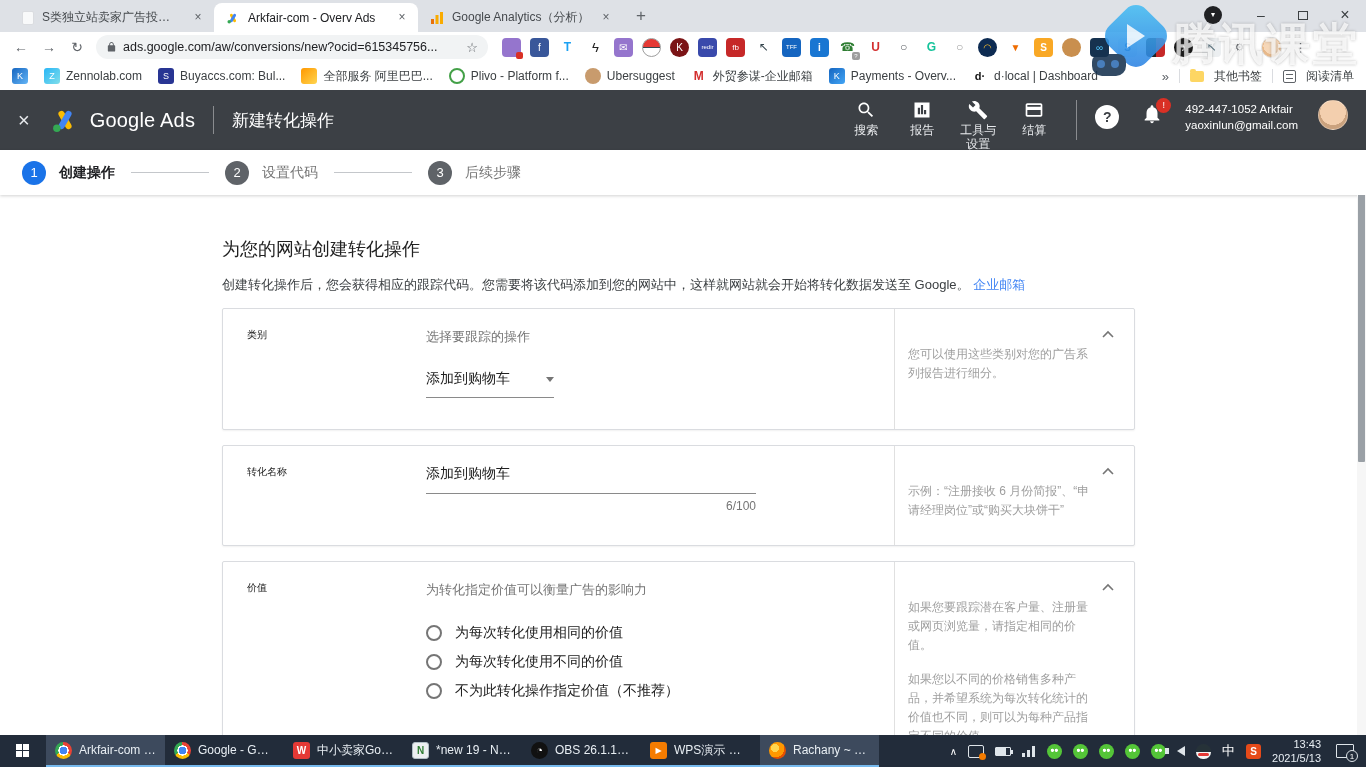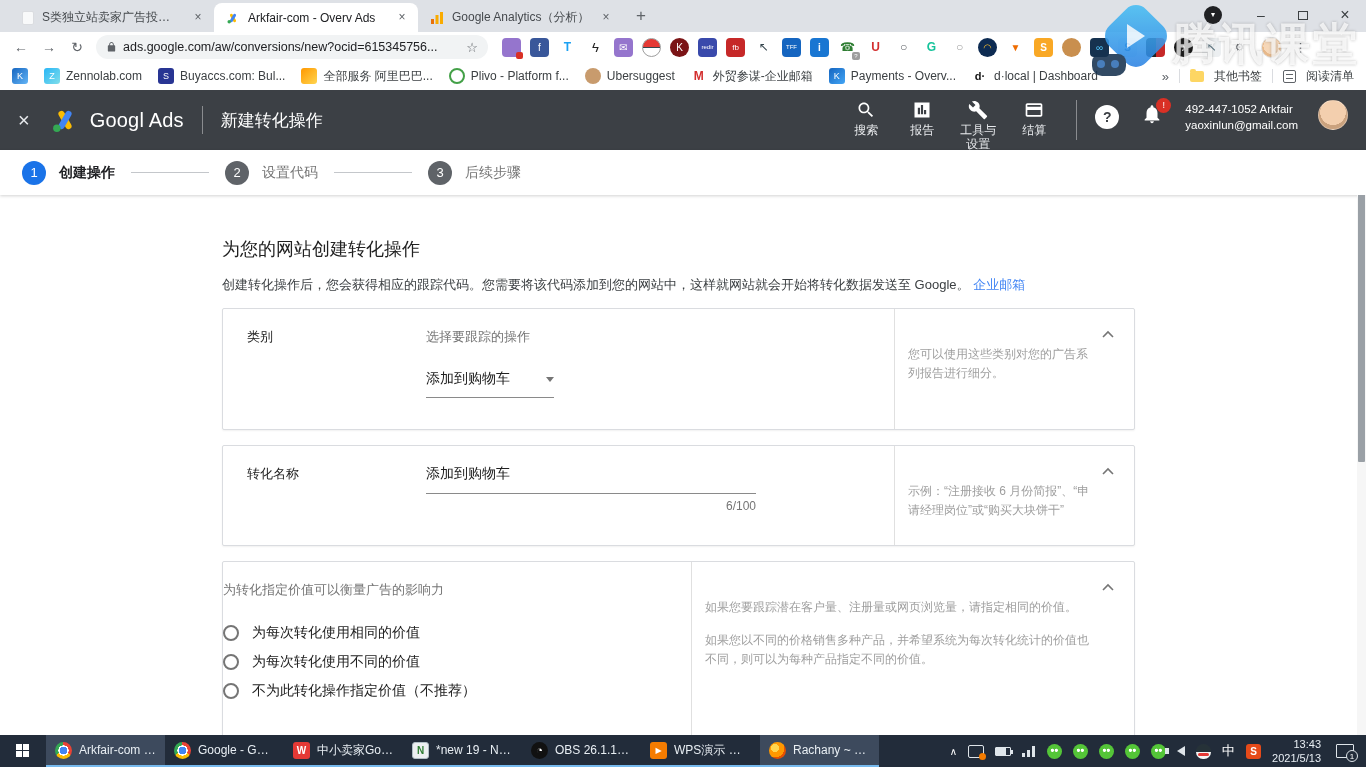--- a/index.html
+++ b/index.html
@@ -86,21 +86,21 @@
   .step-line { width:78px; height:1px; background:#c4c7cb; margin:0 16px; }
 
   
   .content { height:540px; background:#fff; position:relative; overflow:hidden; }
   .content-inner { padding:42px 0 0 222px; width:1160px; }
   .page-h { font-size:18px; font-weight:500; color:#212121; }
   .page-desc { margin-top:15px; font-size:13px; color:#3c4043; }
   .learn { color:#4285f4; text-decoration:none; }
   .cards { margin-top:14px; width:913px; }
   .card { border:1px solid #dadce0; border-radius:2px; background:#fff; display:flex; margin-bottom:15px; box-shadow:0 1px 2px rgba(0,0,0,.06); }
-  .card-label { width:203px; padding:19px 0 0 24px; font-size:13px; color:#212121; flex-shrink:0; }
+  .card-label { width:203px; padding:19px 0 0 24px; font-size:10px; color:#212121; flex-shrink:0; }
   .card-main { width:468px; padding:19px 0 20px 0; }
   .field-label { font-size:13px; color:#757575; }
   .card-help { flex:1; border-left:1px solid #e0e0e0; padding:36px 44px 18px 13px; font-size:12px; color:#9e9e9e; line-height:1.6; position:relative; }
   .card-help p + p { margin-top:14px; }
   .chevron { position:absolute; top:16px; right:20px; }
   .card1 { min-height:122px; }
   .card2 { min-height:101px; }
   .card3 { min-height:200px; }
   .dropdown { margin-top:24px; width:128px; display:flex; align-items:center; justify-content:space-between; border-bottom:1px solid #8a8a8a; padding-bottom:9px; }
   .dd-value { font-size:14px; color:#212121; }
@@ -402,21 +402,21 @@
   </div>
 </div>
 
 <div class="ads-header">
   <span class="x-close"></span>
   <svg class="ads-logo" width="30" height="30" viewBox="0 0 48 48">
       <rect x="19" y="8" width="10" height="32" rx="5" transform="rotate(-30 24 24)" fill="#fbbc04"></rect>
       <rect x="19" y="8" width="10" height="32" rx="5" transform="rotate(30 24 24)" fill="#4285f4"></rect>
       <circle cx="11" cy="37" r="6" fill="#34a853"></circle>
     </svg>
-  <span class="product">Googl Ads</span>
+  <span class="product">Google Ads</span>
   <span class="hdiv"></span>
   <span class="ptitle">新建转化操作</span>
   <div class="hright">
     <div class="hnav">
       <svg width="20" height="20" viewBox="0 0 24 24" fill="#fff">
           <path d="M15.5 14h-.79l-.28-.27C15.41 12.59 16 11.11 16 9.5 16 5.91 13.09 3 9.5 3S3 5.91 3 9.5 5.91 16 9.5 16c1.61 0 3.09-.59 4.23-1.57l.27.28v.79l5 4.99L20.49 19l-4.99-5zm-6 0C7.01 14 5 11.99 5 9.5S7.01 5 9.5 5 14 7.01 14 9.5 11.99 14 9.5 14z"></path>
         </svg>
       <span class="hnav-label">搜索</span>
     </div>
     <div class="hnav">
@@ -502,20 +502,21 @@
         </div>
         <div class="card-help">
           <span class="chevron"><svg width="12" height="8" viewBox="0 0 12 8">
                 <path d="M1 7l5-5 5 5" stroke="#757575" stroke-width="1.6" fill="none"></path>
               </svg></span>
           <p>示例：“注册接收 6 月份简报”、“申请经理岗位”或“购买大块饼干”</p>
         </div>
       </div>
 
       <div class="card card3">
+        <div class="card-label">价值</div>
         <div class="card-main">
           <div class="field-label">为转化指定价值可以衡量广告的影响力</div>
           <div class="radio-group">
 
               <div class="radio-row">
                 <span class="radio"></span>
                 <span class="radio-label">为每次转化使用相同的价值</span>
               </div>
 
               <div class="radio-row">

